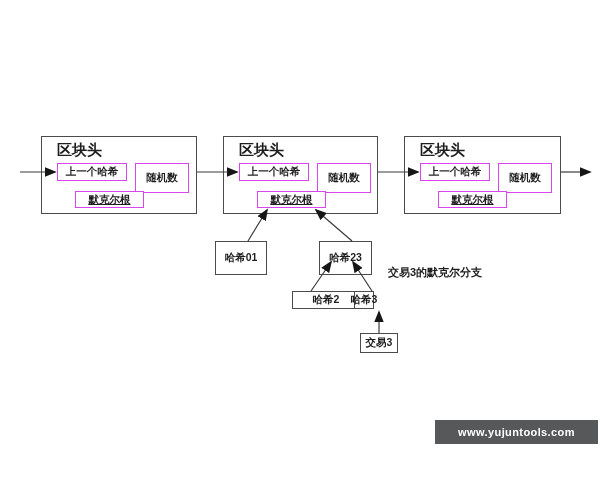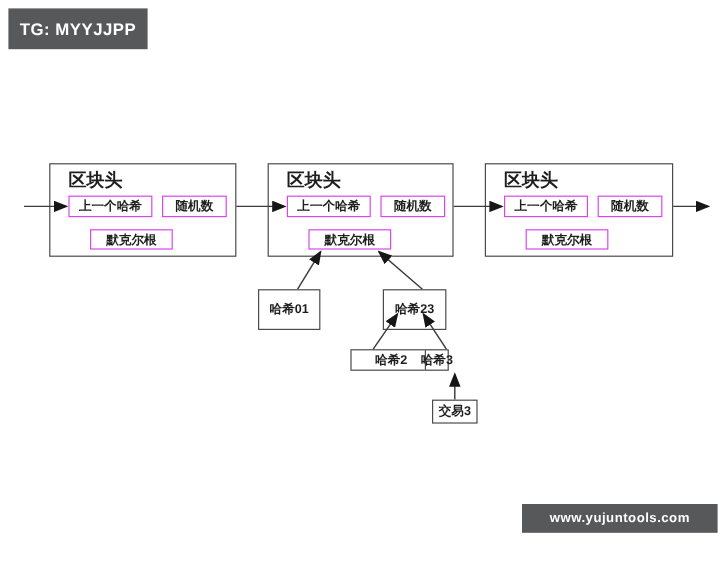--- a/index.html
+++ b/index.html
@@ -30,44 +30,44 @@
   .block-2 { left:223px; width:155px; }
   .block-3 { left:404px; width:157px; }
   .block-header { position:absolute; left:15px; top:4px; font-size:15px; font-weight:600; }
 
   .ibox {
     position:absolute; border:1px solid #d946ef; background:#ffffff; box-sizing:border-box;
     display:flex; align-items:center; justify-content:center;
     font-size:10.5px; font-weight:600; white-space:nowrap;
   }
   .prev-hash   { left:15px; top:26px; width:70px; height:18px; }
-  .nonce       { left:93px; top:26px; width:54px; height:18px; }
-  .merkle-root { left:33px; top:54px; width:69px; height:17px; }
+  .nonce       { left:93px; top:26px; width:54px; height:30px; }
+  .merkle-root { left:33px; top:54px; width:69px; height:17px;text-decoration:underline; }
 
   .tree-box {
     position:absolute; border:1px solid #4b4b4b; background:#ffffff; box-sizing:border-box;
     display:flex; align-items:center; justify-content:center;
     font-size:10.5px; font-weight:600; white-space:nowrap;
   }
   .hash01 { left:215px; top:241px; width:52px; height:34px; }
   .hash23 { left:319px; top:241px; width:53px; height:34px; }
   .hash2  { left:292px; top:291px; width:68px; height:18px; }
   .hash3  { left:354px; top:291px; width:20px; height:18px; }
   .tx3    { left:360px; top:333px; width:38px; height:20px; }
 
   .arrow-layer { position:absolute; left:0; top:0; width:600px; height:480px; pointer-events:none; }
 </style>
 </head>
 <body>
 
 <div class="stage">
 
-  <div class="badge badge-tg">TG: MYYJJPP</div>
   <div class="badge badge-site">www.yujuntools.com</div>
 
+  <div class="lbl branch-lbl">交易3的默克尔分支</div>
 
   <div class="block block-1">
     <div class="block-header">区块头</div>
     <div class="ibox prev-hash">上一个哈希</div>
     <div class="ibox nonce">随机数</div>
     <div class="ibox merkle-root">默克尔根</div>
   </div>
 
   <div class="block block-2">
     <div class="block-header">区块头</div>

